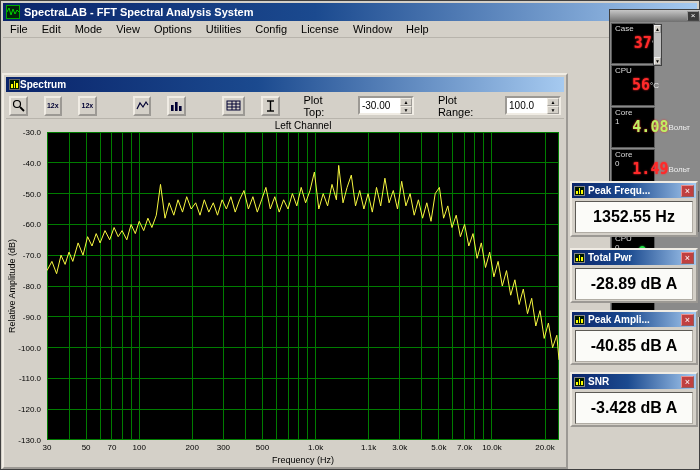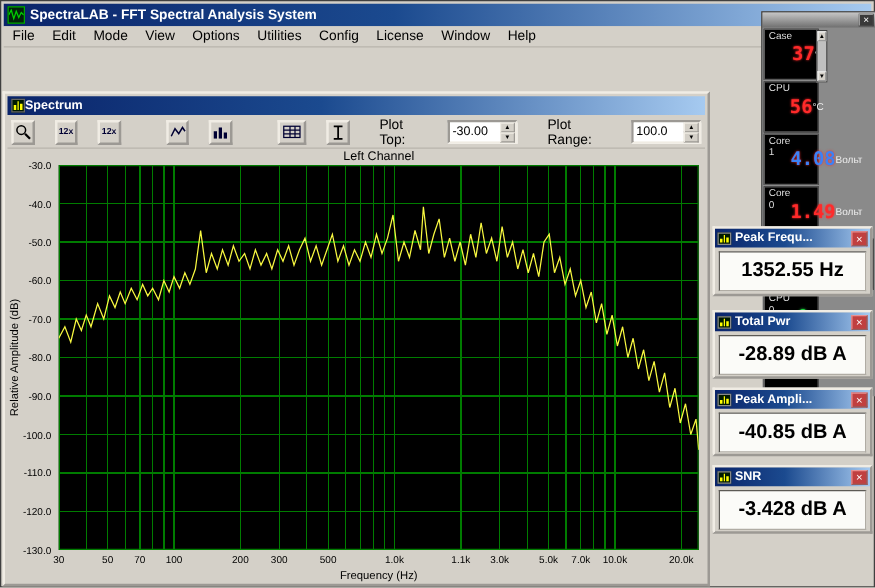--- a/index.html
+++ b/index.html
@@ -273,21 +273,21 @@
         <div class="mon-value" style="color: rgb(255, 42, 42); text-shadow: rgb(255, 42, 42) 0px 0px 2px;">37</div>
         <div class="mon-unit">°C</div>
       </div>
       <div class="mon-cell">
         <div class="mon-label">CPU</div>
         <div class="mon-value" style="color: rgb(255, 42, 42); text-shadow: rgb(255, 42, 42) 0px 0px 2px;">56</div>
         <div class="mon-unit">°C</div>
       </div>
       <div class="mon-cell">
         <div class="mon-label">Core 1</div>
-        <div class="mon-value" style="color: #3b82f6; text-shadow: rgb(255, 42, 42) 0px 0px 2px;">4.08</div>
+        <div class="mon-value" style="color: #bef264; text-shadow: rgb(255, 42, 42) 0px 0px 2px;">4.08</div>
         <div class="mon-unit">Вольт</div>
       </div>
       <div class="mon-cell">
         <div class="mon-label">Core 0</div>
         <div class="mon-value" style="color: rgb(255, 42, 42); text-shadow: rgb(255, 42, 42) 0px 0px 2px;">1.49</div>
         <div class="mon-unit">Вольт</div>
       </div>
       <div class="mon-cell wide">
         <div class="mon-label">Fan 1</div>
         <div class="mon-value" style="color: rgb(255, 180, 0); text-shadow: rgb(255, 180, 0) 0px 0px 2px;">2250</div>

